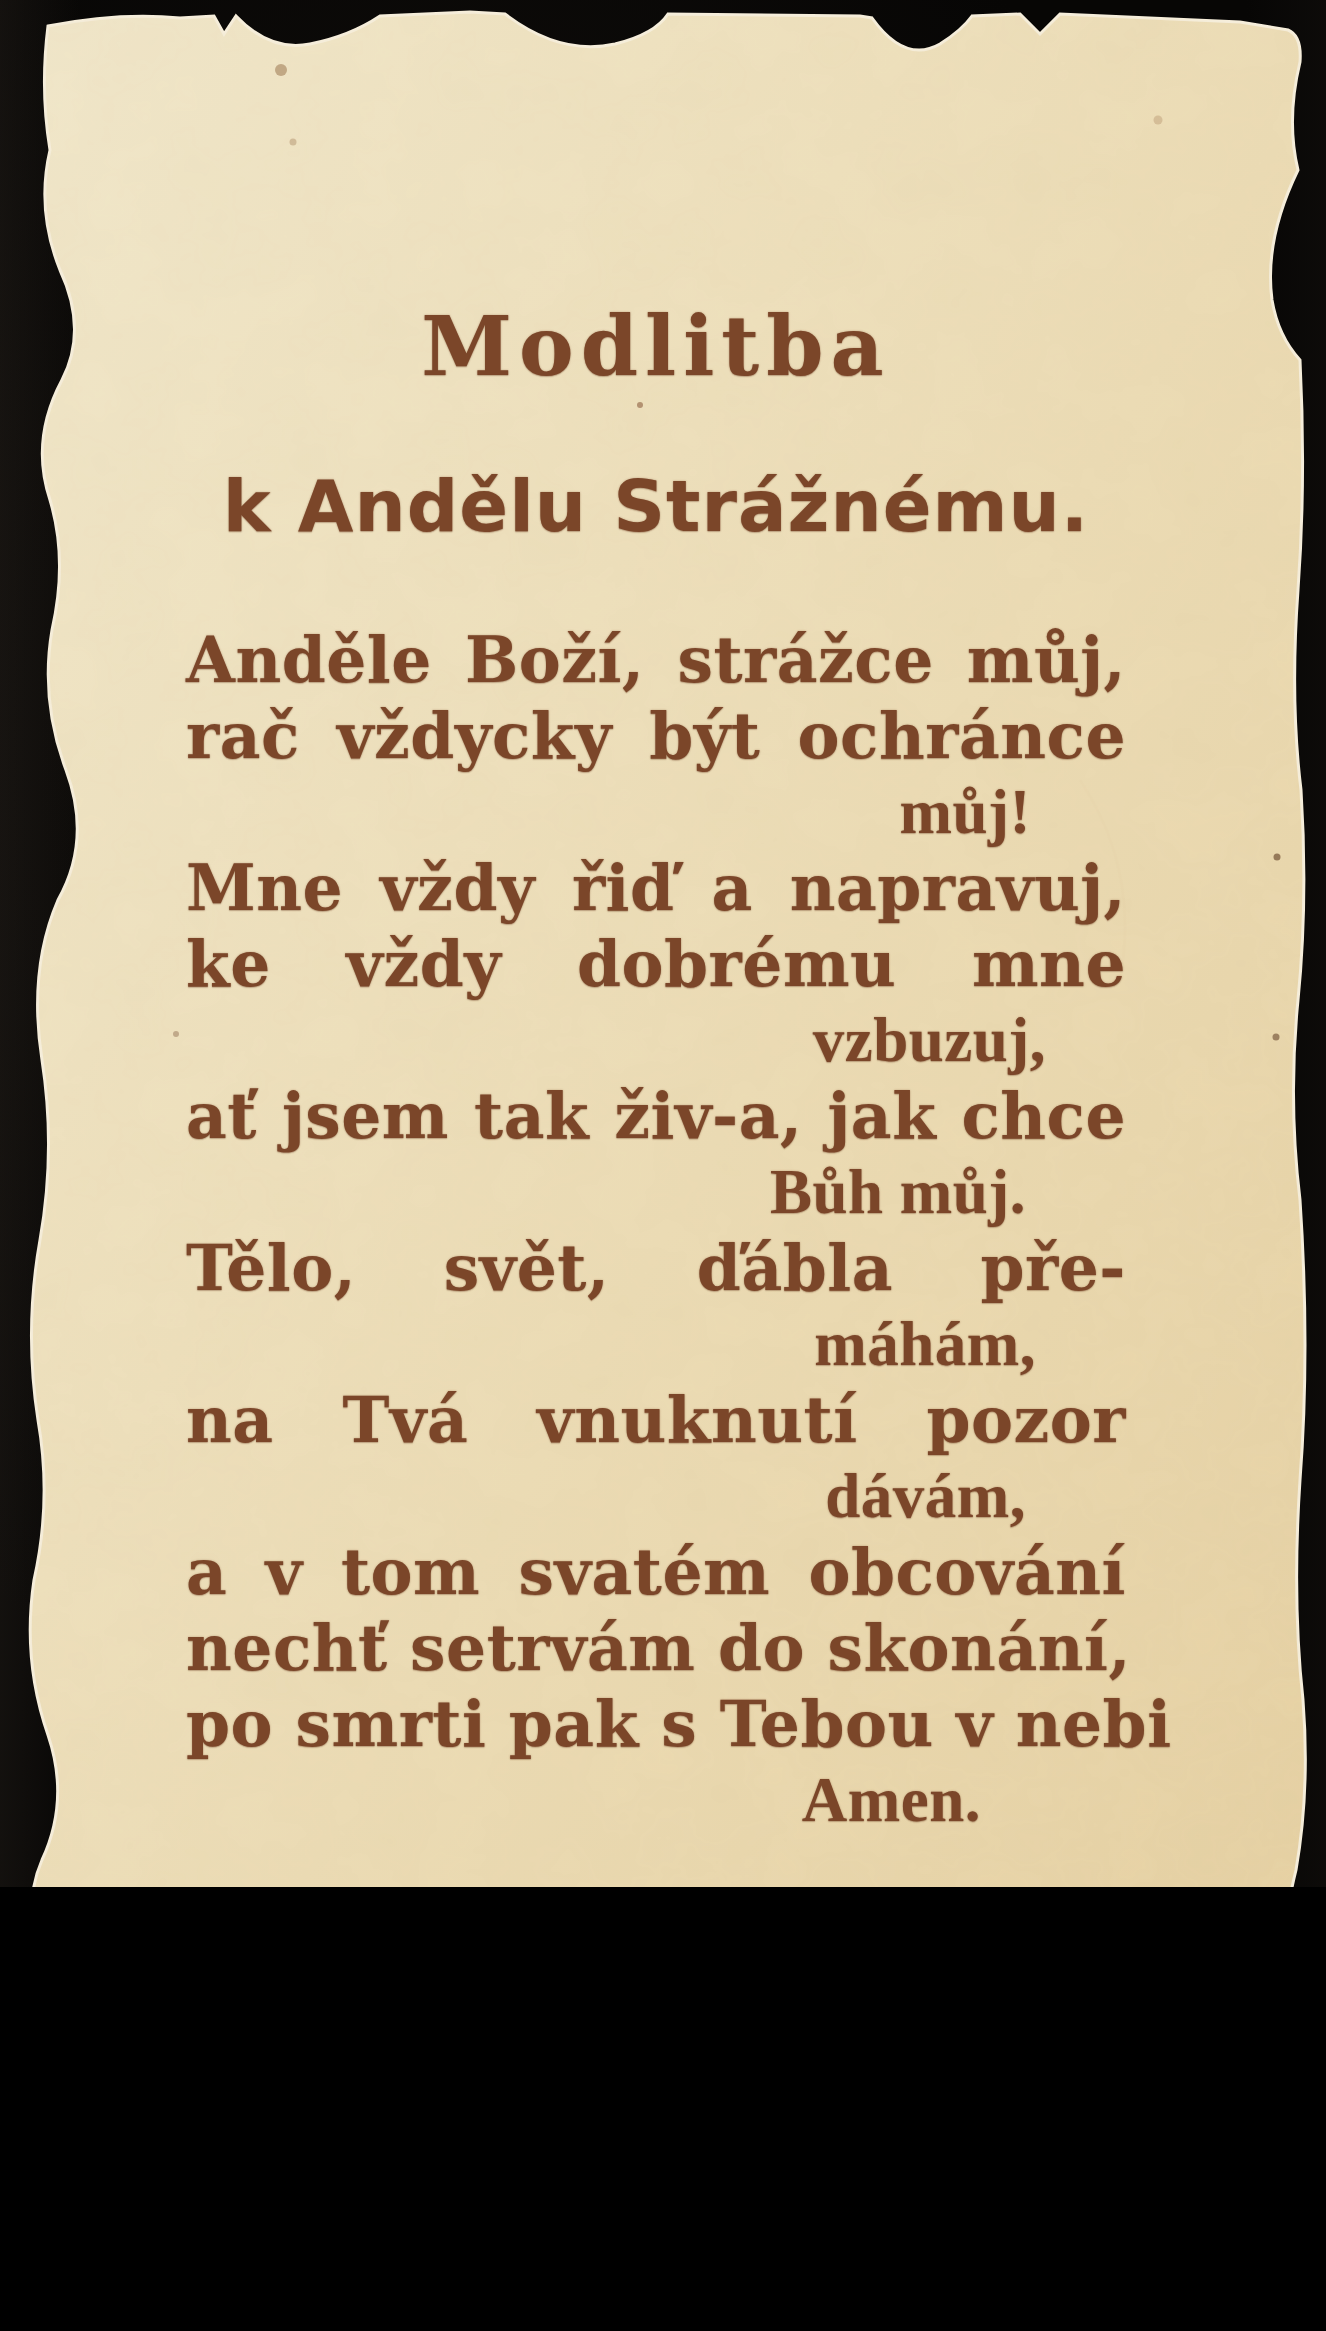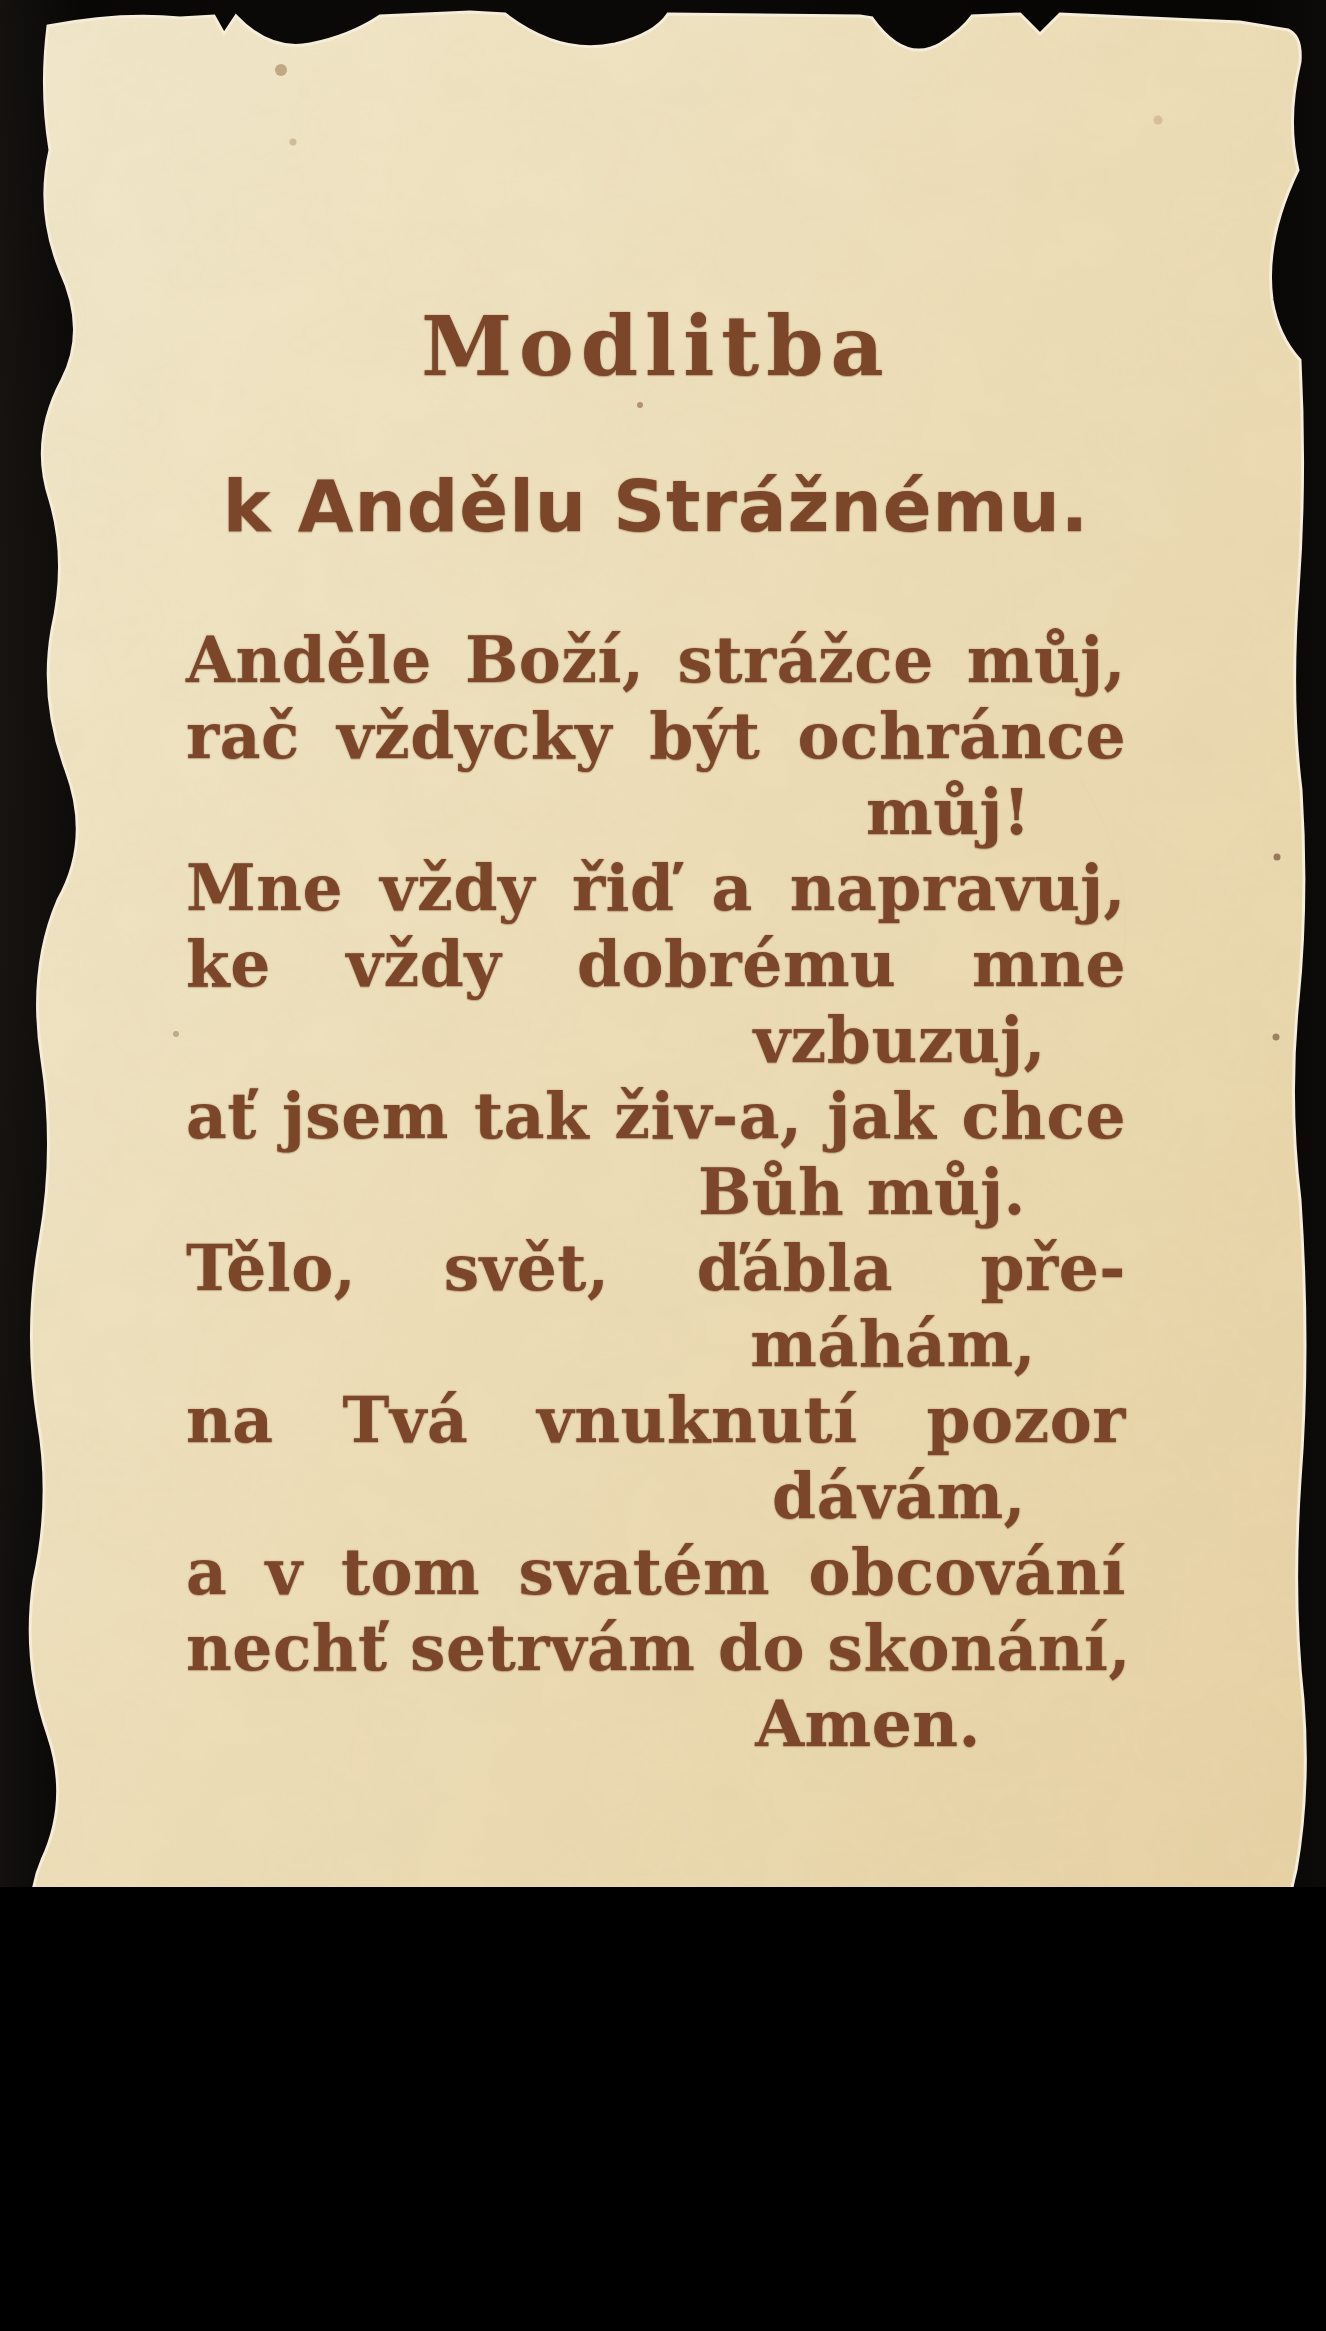--- a/index.html
+++ b/index.html
@@ -31,21 +31,21 @@
   }
   .prayer-body{
     position:absolute;left:186px;top:586px;width:940px;
     font-family:"DejaVu Serif", serif;font-weight:bold;
     font-size:63px;letter-spacing:.5px;margin-top:36px;
   }
   .line{
     height:76px;line-height:76px;white-space:nowrap;
     text-align:justify;text-align-last:justify;
   }
-  .line.right{text-align:center;text-align-last:right;}
+  .line.right{text-align:center;text-align-last:right;font-family:Liberation Serif, serif;}
   .r95{padding-right:95px;} .r80{padding-right:80px;} .r100{padding-right:100px;}
   .r90{padding-right:90px;} .r145{padding-right:145px;}
 </style>
 </head>
 <body>
 
 <div class="scene">
 
   <svg class="card-svg" viewBox="0 0 1326 2331" xmlns="http://www.w3.org/2000/svg">
     <defs>
@@ -143,17 +143,18 @@
       <div class="line">ke vždy dobrému mne</div>
       <div class="line right r80">vzbuzuj,</div>
       <div class="line">ať jsem tak živ-a, jak chce</div>
       <div class="line right r100">Bůh můj.</div>
       <div class="line">Tělo, svět, ďábla pře-</div>
       <div class="line right r90">máhám,</div>
       <div class="line">na Tvá vnuknutí pozor</div>
       <div class="line right r100">dávám,</div>
       <div class="line">a v tom svatém obcování</div>
       <div class="line">nechť setrvám do skonání,</div>
+      <div class="line">po smrti pak s Tebou v nebi</div>
       <div class="line right r145">Amen.</div>
     </div>
   </div>
 
 </div>
 
 </body></html>

